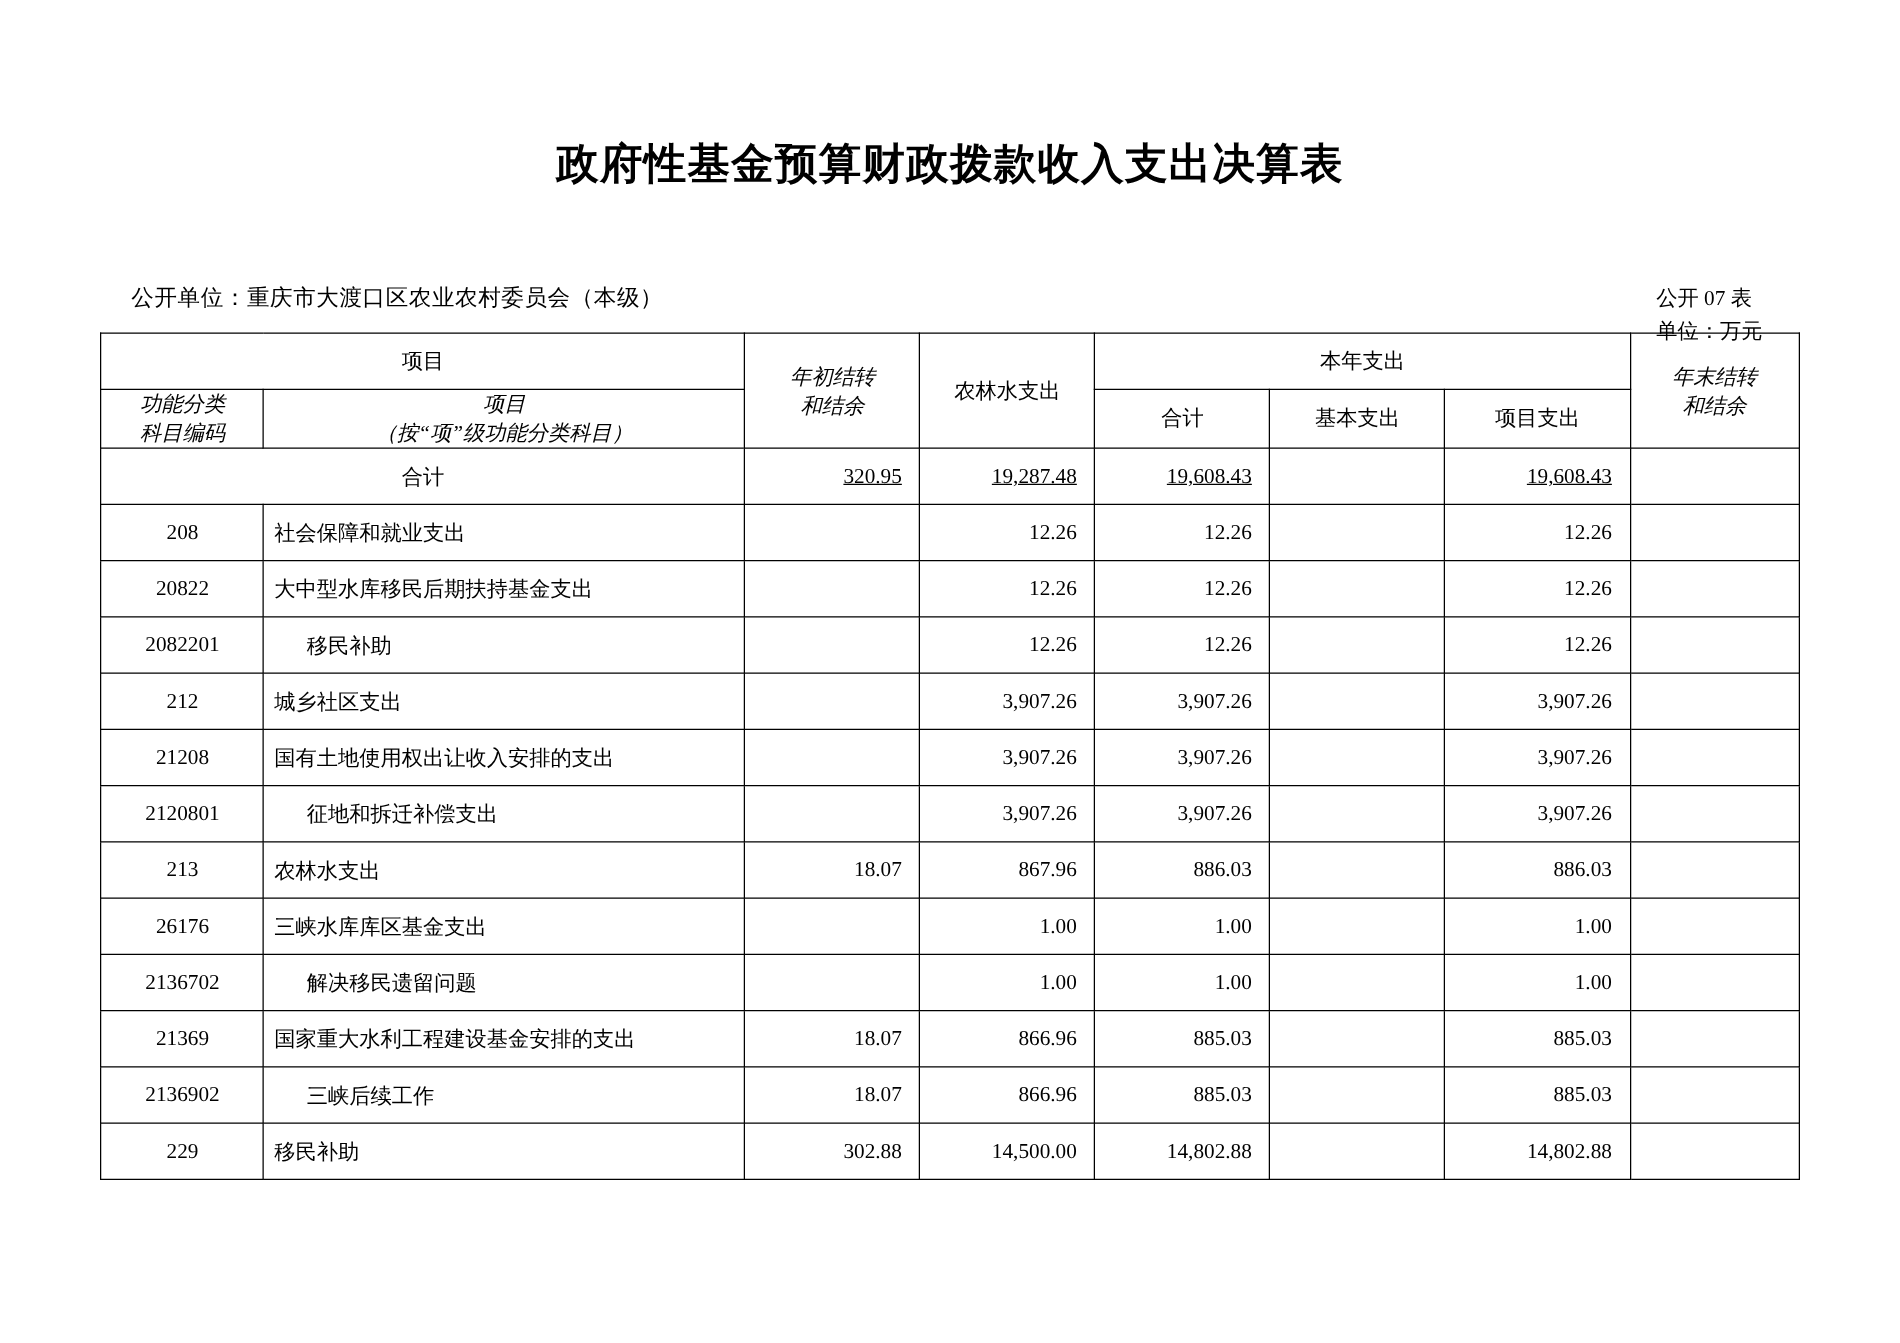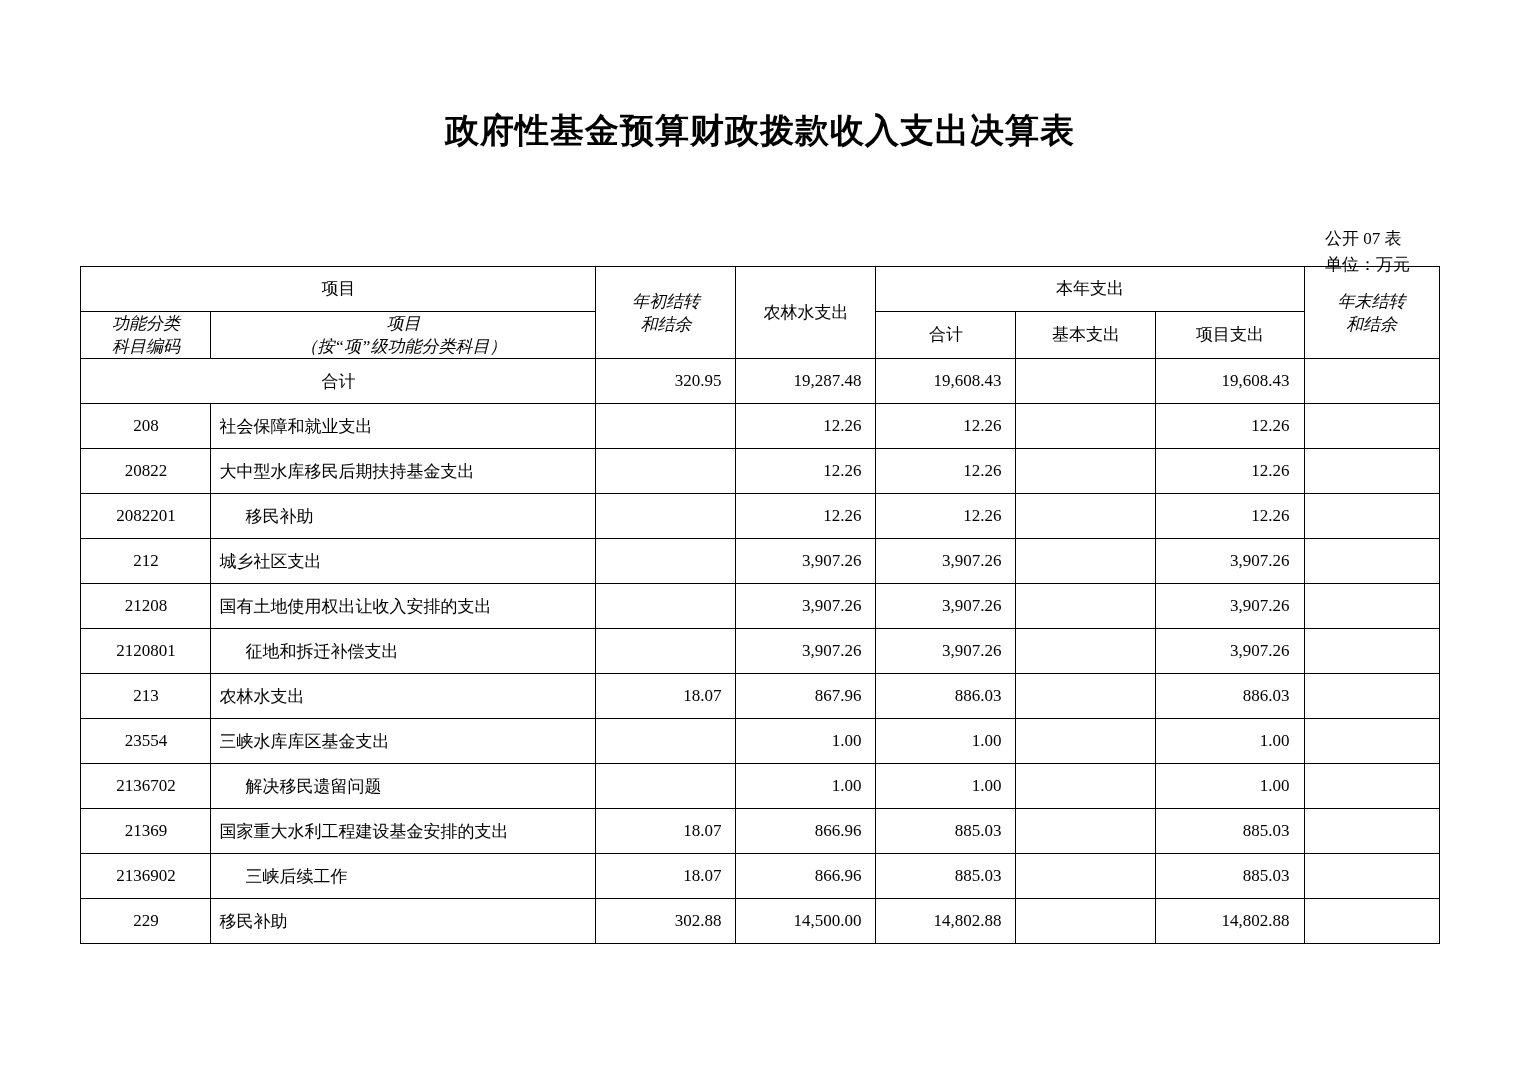--- a/index.html
+++ b/index.html
@@ -92,20 +92,21 @@
   }
   .c-last {
     width: 135px;
   }
   .row-total td {
     text-align: center;
     font-weight: bold;
   }
   .row-total td.num {
     text-align: right;
+    text-decoration: underline;
   }
   .bold {
     font-weight: bold;
   }
   .indent1 {
     padding-left: 34px !important;
   }
   .num {
     text-align: right;
     padding-right: 14px !important;
@@ -115,20 +116,21 @@
   }
 </style>
 </head>
 <body>
 
 <div class="page">
 
   <div class="doc-title">政府性基金预算财政拨款收入支出决算表</div>
 
   <div class="meta-row">
+    <div class="unit-left">公开单位：重庆市大渡口区农业农村委员会（本级）</div>
     <div class="meta-right">
       <div>公开 07 表</div>
       <div>单位：万元</div>
     </div>
   </div>
 
   <table class="budget">
     <colgroup>
       <col class="c-code">
       <col class="c-item">
@@ -241,21 +243,21 @@
           <td class="center bold">213</td>
           <td class="bold">农林水支出</td>
           <td class="num bold">18.07</td>
           <td class="num bold">867.96</td>
           <td class="num bold">886.03</td>
           <td class="num bold"></td>
           <td class="num bold">886.03</td>
           <td class="num bold"></td>
         </tr>
         <tr>
-          <td class="center bold">23554</td>
+          <td class="center bold">26176</td>
           <td class="bold">三峡水库库区基金支出</td>
           <td class="num bold"></td>
           <td class="num bold">1.00</td>
           <td class="num bold">1.00</td>
           <td class="num bold"></td>
           <td class="num bold">1.00</td>
           <td class="num bold"></td>
         </tr>
         <tr>
           <td class="center ">2136702</td>

